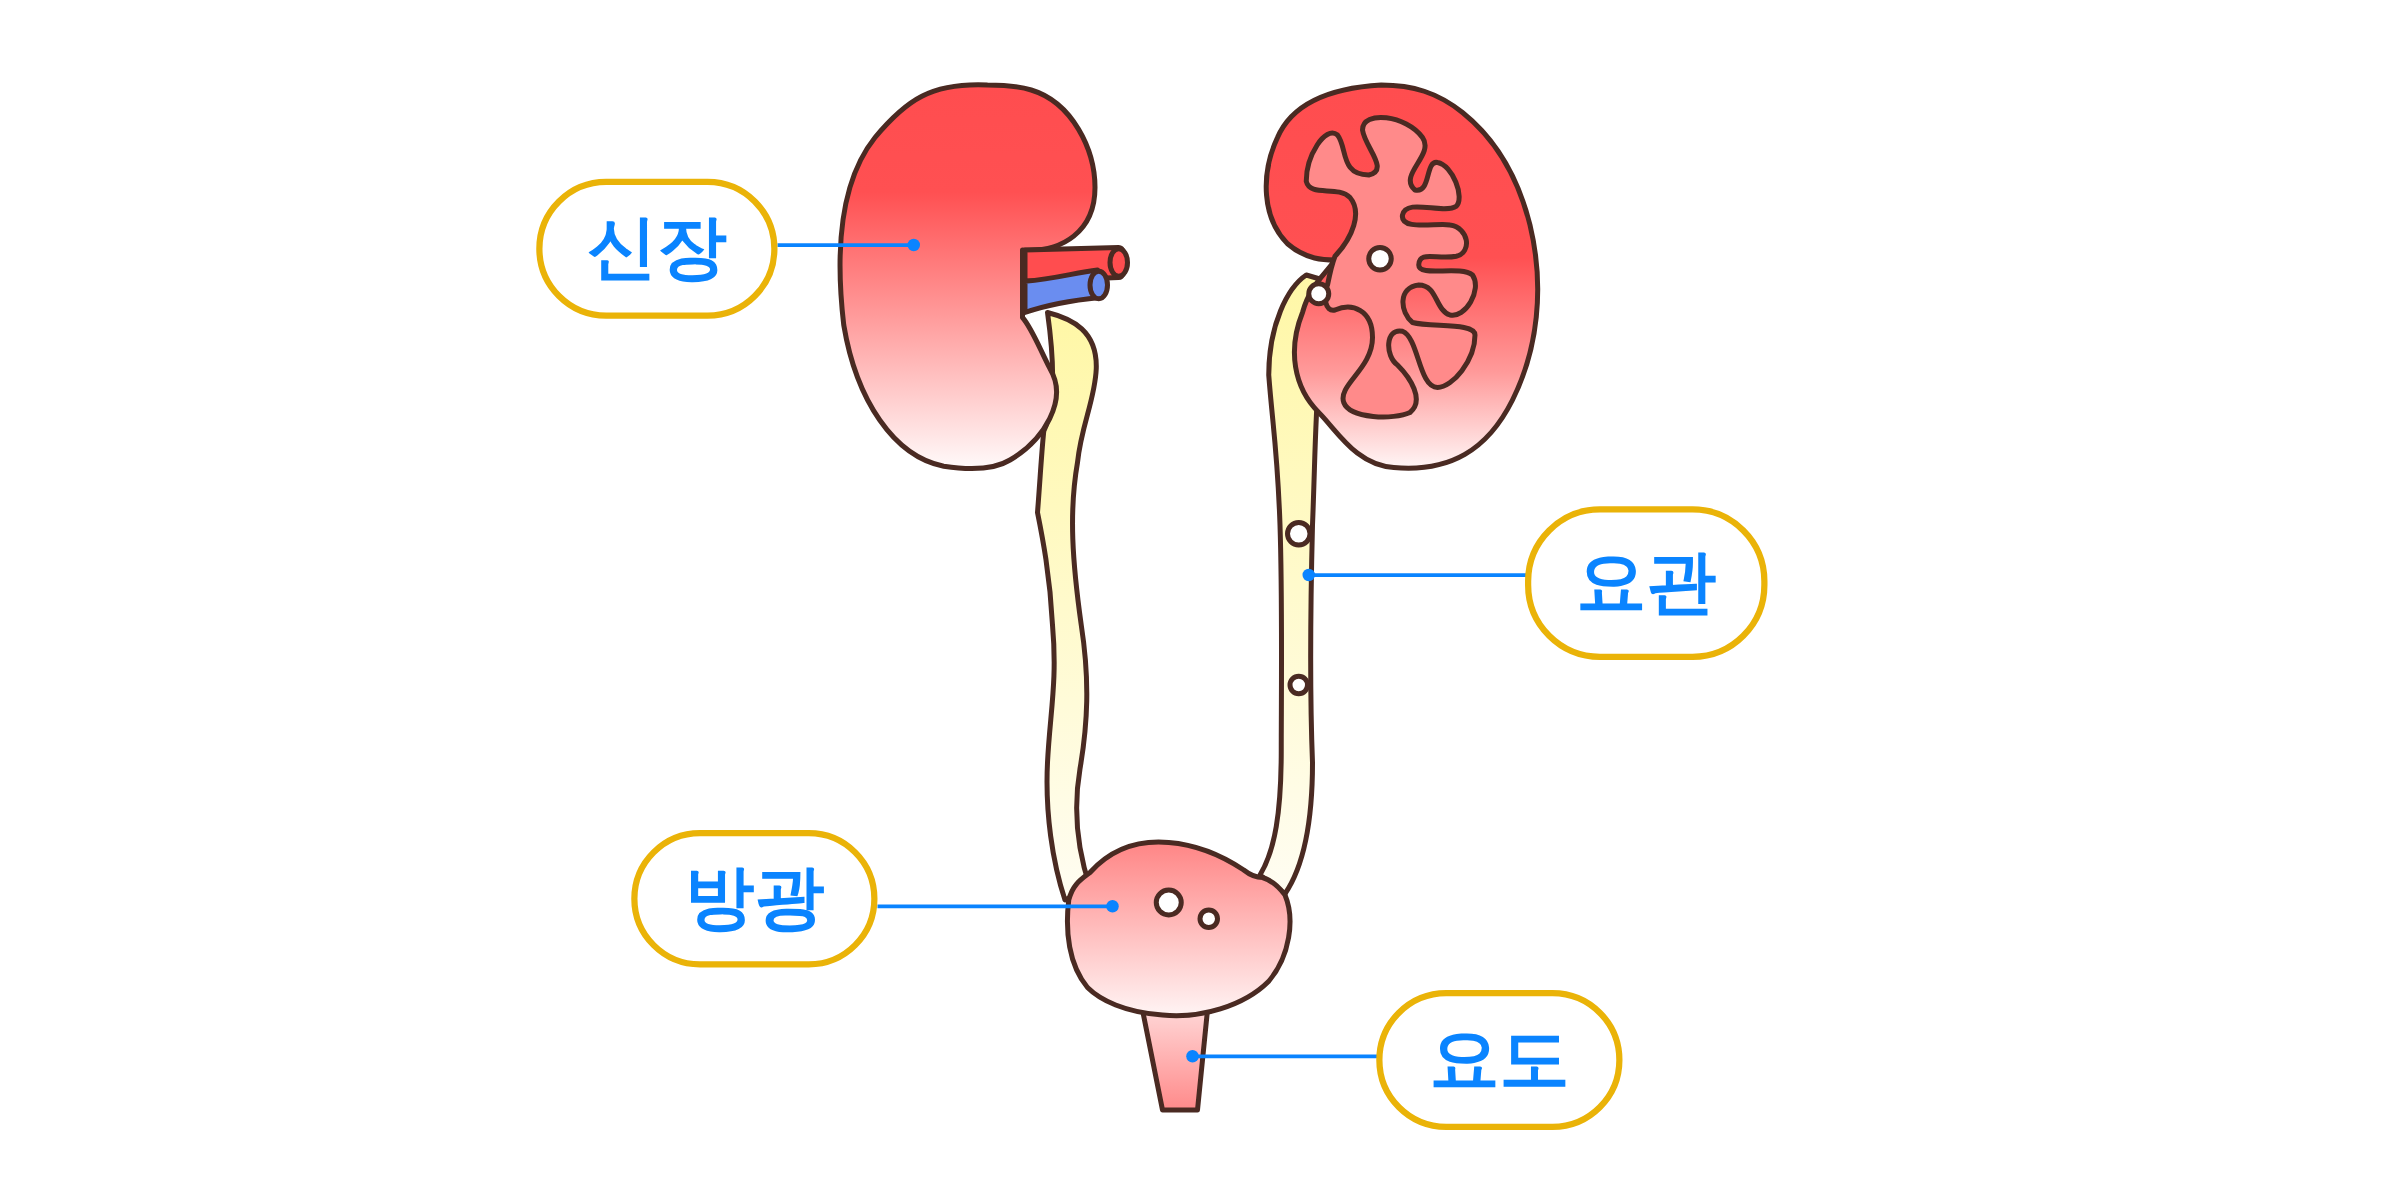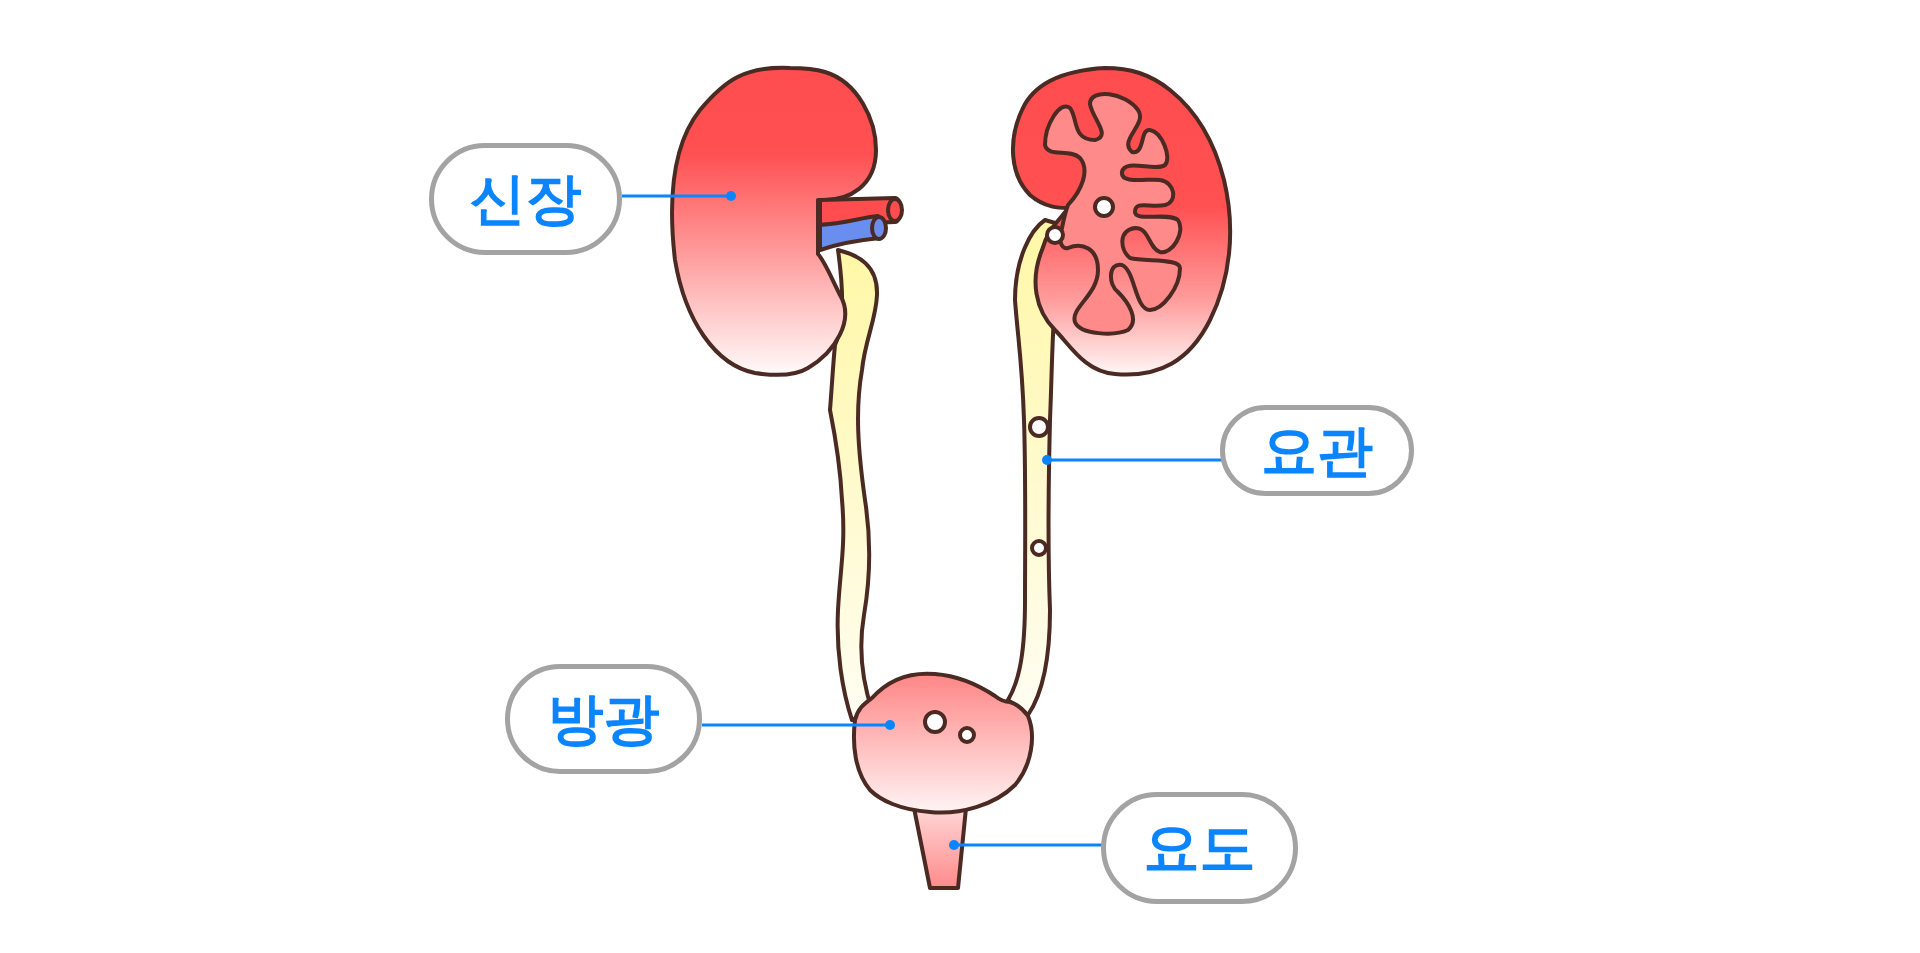--- a/index.html
+++ b/index.html
@@ -1,20 +1,20 @@
 <!DOCTYPE html>
 <html><head>
 <meta charset="utf-8">
 <style>
   html, body { margin: 0; padding: 0; background: #ffffff; }
   body { width: 1920px; height: 953px; position: relative; overflow: hidden; font-family: "DejaVu Sans", sans-serif; }
   #stage { position: absolute; left: 0; top: 0; width: 1920px; height: 953px; }
   .pill {
     position: absolute; box-sizing: border-box;
-    border: 5px solid #a3a3a3; border-radius: 60px; background: #ffffff;
+    border: 5px solid #eab308; border-radius: 60px; background: #ffffff;
     display: flex; align-items: center; justify-content: center;
     color: #0a84ff; font-family: "DejaVu Sans", sans-serif; font-weight: bold;
     font-size: 56px; letter-spacing: 0px;
   }
   .pill span { line-height: 1; }
 </style>
 </head>
 <body>
 
 <svg id="stage" viewBox="0 0 1920 953" xmlns="http://www.w3.org/2000/svg">
@@ -86,21 +86,21 @@
   </g>
   <g>
     <line x1="954" y1="845" x2="1157" y2="845" stroke="#0a84ff" stroke-width="3"></line>
     <circle cx="954" cy="845" r="5" fill="#0a84ff"></circle>
   </g>
 </svg>
 
 <div class="pill" style="left:429px; top:143px; width:193px; height:112px;">
   <span>신장</span>
 </div>
-<div class="pill" style="left:1220px; top:405px; width:194px; height:91px;text-align:right;">
+<div class="pill" style="left:1220px; top:405px; width:194px; height:123px;text-align:right;">
   <span>요관</span>
 </div>
 <div class="pill" style="left:505px; top:664px; width:197px; height:110px;align-items:center;">
   <span>방광</span>
 </div>
 <div class="pill" style="left:1101px; top:792px; width:197px; height:112px;">
   <span>요도</span>
 </div>
 
 </body></html>

